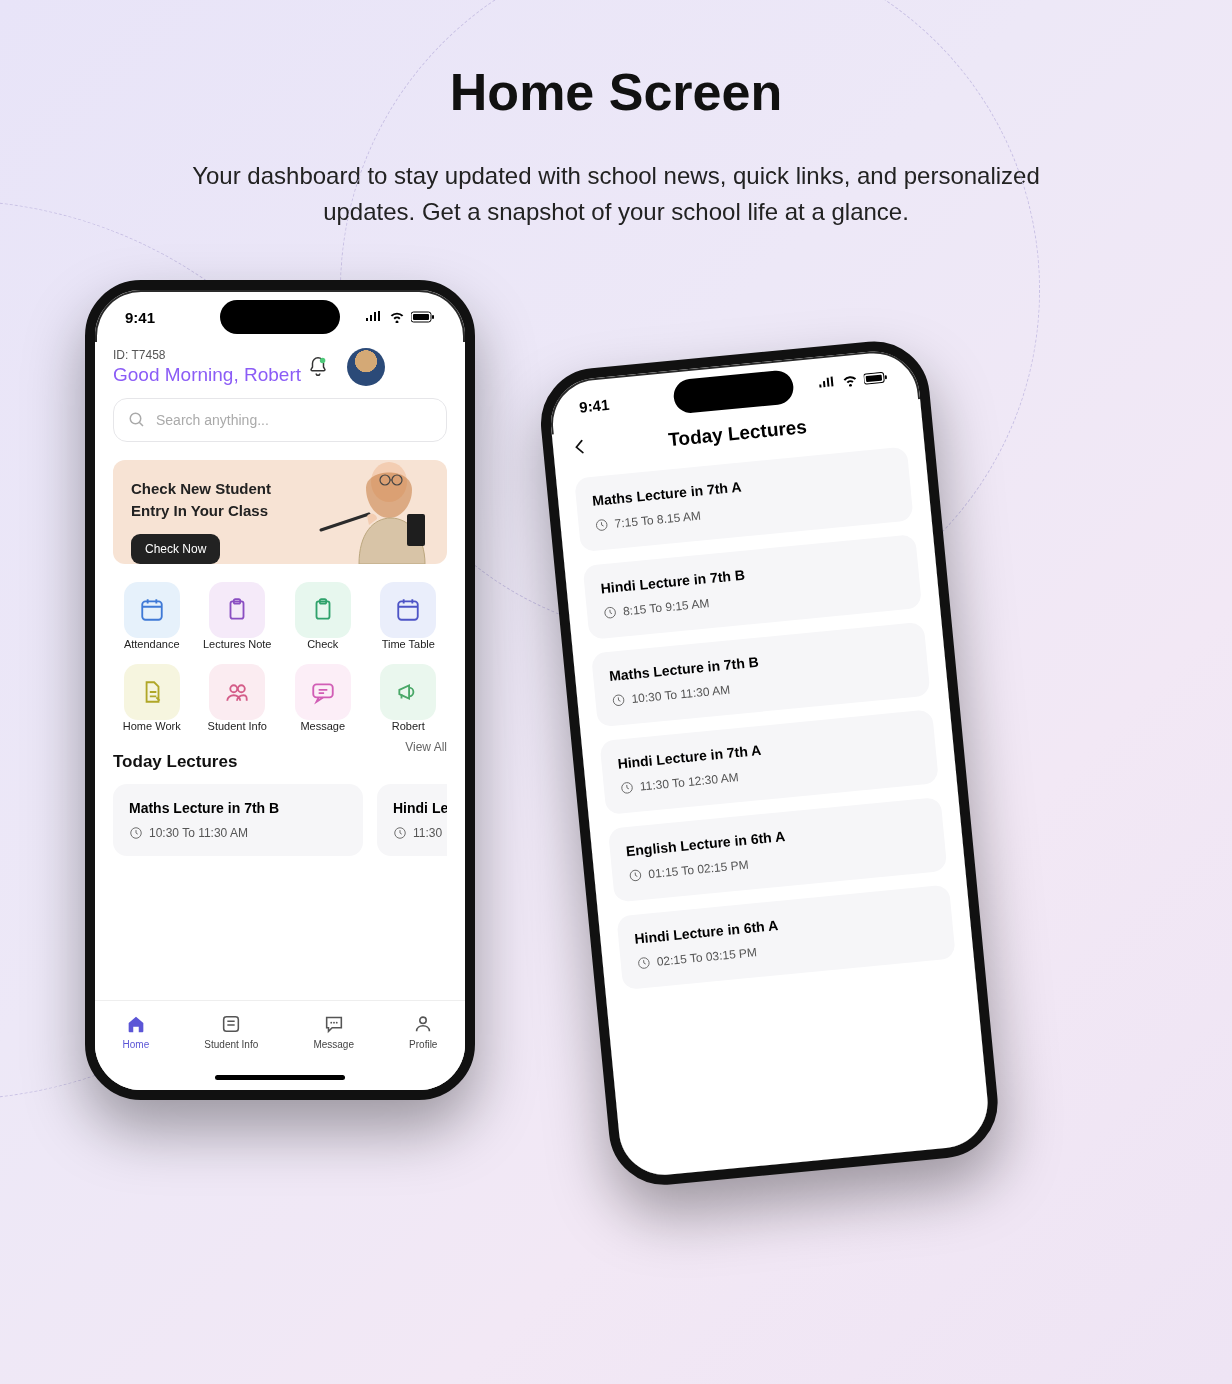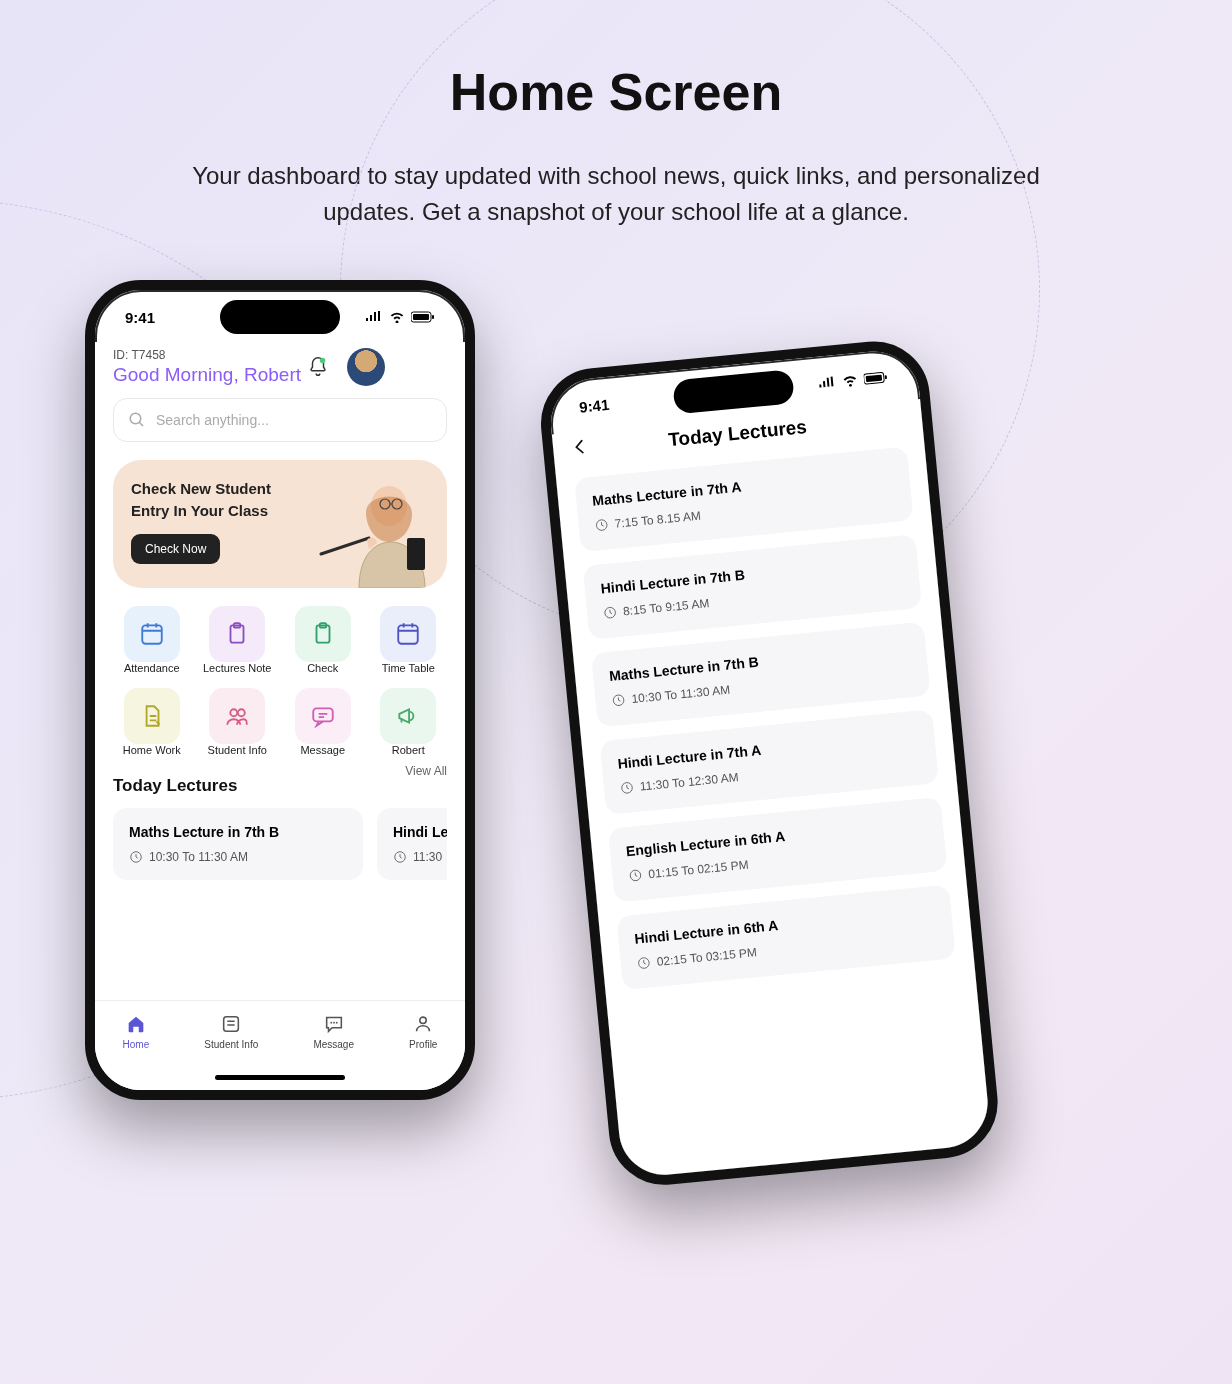--- a/index.html
+++ b/index.html
@@ -84,24 +84,24 @@
     border-radius:14px;
     padding:12px 14px;
     gap:10px;
     color:#aaa;
     font-size:14px;
   }
 
   .banner {
     margin-top:18px;
     background:#f7e3d4;
-    border-radius:28px;
+    border-radius:12px;
     padding:18px;
     position:relative;
-    height:128px;
+    height:104px;
     overflow:hidden;
   }
   .banner-title { font-size:15px; font-weight:600; color:#222; line-height:1.45; max-width:170px; }
   .check-btn {
     margin-top:12px;
     display:inline-block;
     background:#222; color:#fff;
     font-size:12px; font-weight:500;
     padding:8px 14px;
     border-radius:9px;

